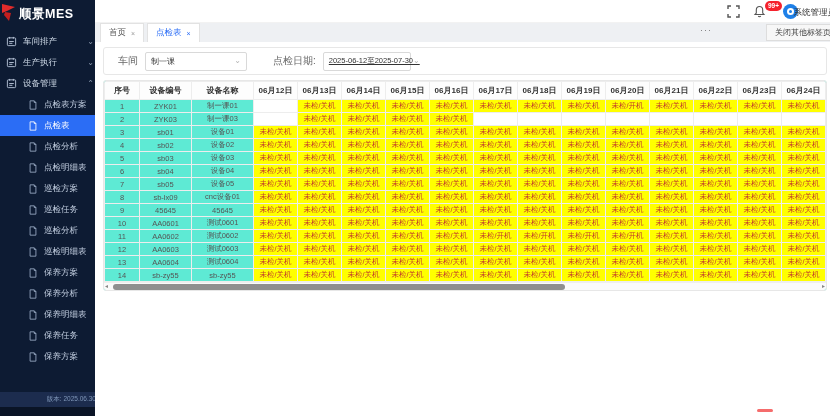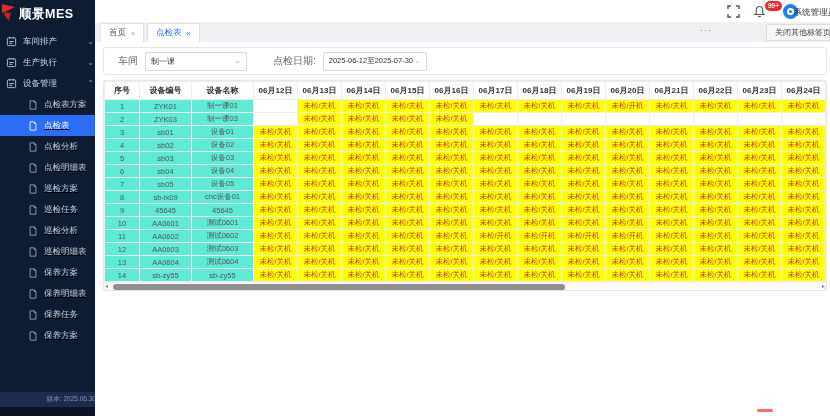--- a/index.html
+++ b/index.html
@@ -9,21 +9,21 @@
   
   .sidebar { position:absolute; left:0; top:0; width:101px; height:416px; background:#0d1b33; display:flex; flex-direction:column; }
   .logo { height:28px; display:flex; align-items:center; padding-left:2px; flex:none; }
   .logo-mark { width:17px; height:20px; flex:none; }
   .logo-text { color:#fff; font-size:12.5px; font-weight:bold; letter-spacing:0.5px; white-space:nowrap; }
   .menu { flex:1; overflow:hidden; padding-top:3px; }
   .menu-group { height:21px; display:flex; align-items:center; padding-left:6px; cursor:pointer;text-align:center; }
   .menu-group .mi { width:11px; height:11px; flex:none; margin-right:6px; }
   .mg-label { color:#cdd8e6; font-size:8.5px; }
   .chev { margin-left:auto; margin-right:7px; color:#8a98ad; font-size:8px; line-height:8px; }
-  .menu-sub { height:21px; display:flex; align-items:center; padding-left:28px; cursor:pointer;text-decoration:underline; }
+  .menu-sub { height:21px; display:flex; align-items:center; padding-left:28px; cursor:pointer; }
   .menu-sub .mi { width:10px; height:10px; flex:none; margin-right:6px; }
   .menu-sub span { color:#c2cee0; font-size:8.5px; white-space:nowrap; }
   .menu-sub.active { background:#2b6df5; }
   .menu-sub.active span { color:#fff; }
   .version-bar { flex:none; height:15px; background:#1c2c4e; display:flex; align-items:center; justify-content:flex-end; padding-right:5px; }
   .version-bar span { color:#7f96b8; font-size:6.5px; }
   .bottom-strip { flex:none; height:9px; background:#0a1426; }
 
   
   .main { position:absolute; left:95px; top:0; width:735px; height:416px; background:#fff; }
@@ -44,21 +44,21 @@
   .tab.active .x { color:#2b6df5; }
   .tab-more { position:absolute; right:118px; top:2px; color:#777; font-size:9px; letter-spacing:1px; cursor:pointer; }
   .close-others { position:absolute; right:-10px; top:1px; height:17px; background:#f7f7f7; border:1px solid #ddd; font-size:8px; color:#444; padding:0 8px; display:flex; align-items:center; cursor:pointer; white-space:nowrap; }
 
   .content { padding:5px 3px 0 8px; }
   .filter-card { height:28px; border:1px solid #e7e7e7; border-radius:3px; background:#fff; display:flex; align-items:center; padding-left:14px; margin-bottom:5px; }
   .f-label { font-size:10px; color:#666; margin-right:7px; white-space:nowrap; }
   .select-box { width:102px; height:19px; border:1px solid #d9d9d9; border-radius:2px; display:flex; align-items:center; padding:0 5px; font-size:8px; color:#333; cursor:pointer; background:#fff; }
   .select-box .sel-chev { margin-left:auto; color:#b5b5b5; font-size:8px; line-height:6px; }
   .gap { width:26px; flex:none; }
-  .date-box { width:104px; }
+  .date-box { width:88px;text-decoration:underline; }
   .date-box .dval { font-size:7.5px; white-space:nowrap; }
 
   .table-card { border:1px solid #e7e7e7; border-radius:3px; background:#5eead4; overflow:hidden; }
   table.grid { width:100%; border-collapse:collapse; table-layout:fixed; }
   .grid th { height:18px; font-size:8px; font-weight:bold; color:#333; background:#fdfdfd; border:1px solid #ededed; text-align:center; overflow:hidden; white-space:nowrap; }
   .grid td { height:13px; font-size:7.5px; color:#555; border:1px solid #ededed; text-align:center; overflow:hidden; white-space:nowrap; padding:0 1px; }
   .grid td.state-off, .grid td.state-on { background:#ffff00; color:#c0392b; }
   .grid td.state-empty { background:#fff; }
   .hscroll { position:relative; height:8px; background:#fafafa; border-top:1px solid #eee; }
   .hscroll .thumb { position:absolute; left:9px; top:1px; height:6px; width:452px; background:#8f8f8f; border-radius:3px; cursor:pointer; }
@@ -161,20 +161,27 @@
             <path d="M7.5 1v2h2" fill="none" stroke="#9fb0c9" stroke-width="1"></path>
           </svg>
           <span>巡检明细表</span>
         </div>
         <div class="menu-sub">
           <svg class="mi" viewBox="0 0 12 12">
             <path d="M2.5 1h5l2 2v8h-7z" fill="none" stroke="#9fb0c9" stroke-width="1"></path>
             <path d="M7.5 1v2h2" fill="none" stroke="#9fb0c9" stroke-width="1"></path>
           </svg>
           <span>保养方案</span>
+        </div>
+        <div class="menu-sub">
+          <svg class="mi" viewBox="0 0 12 12">
+            <path d="M2.5 1h5l2 2v8h-7z" fill="none" stroke="#9fb0c9" stroke-width="1"></path>
+            <path d="M7.5 1v2h2" fill="none" stroke="#9fb0c9" stroke-width="1"></path>
+          </svg>
+          <span>保养分析</span>
         </div>
         <div class="menu-sub">
           <svg class="mi" viewBox="0 0 12 12">
             <path d="M2.5 1h5l2 2v8h-7z" fill="none" stroke="#9fb0c9" stroke-width="1"></path>
             <path d="M7.5 1v2h2" fill="none" stroke="#9fb0c9" stroke-width="1"></path>
           </svg>
           <span>保养明细表</span>
         </div>
         <div class="menu-sub">
           <svg class="mi" viewBox="0 0 12 12">

